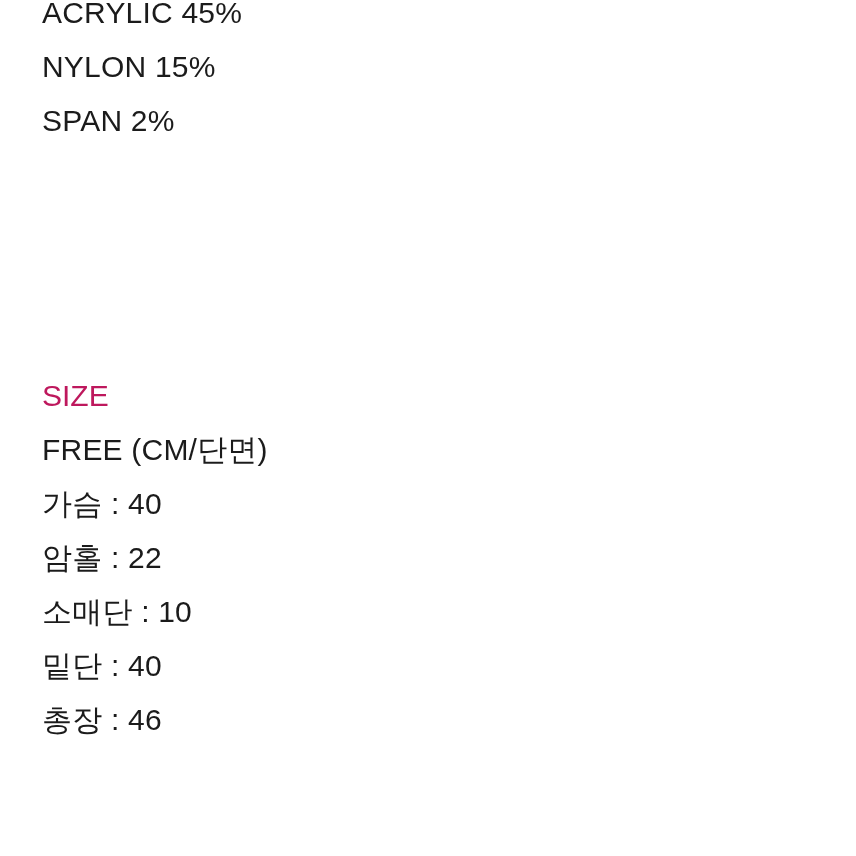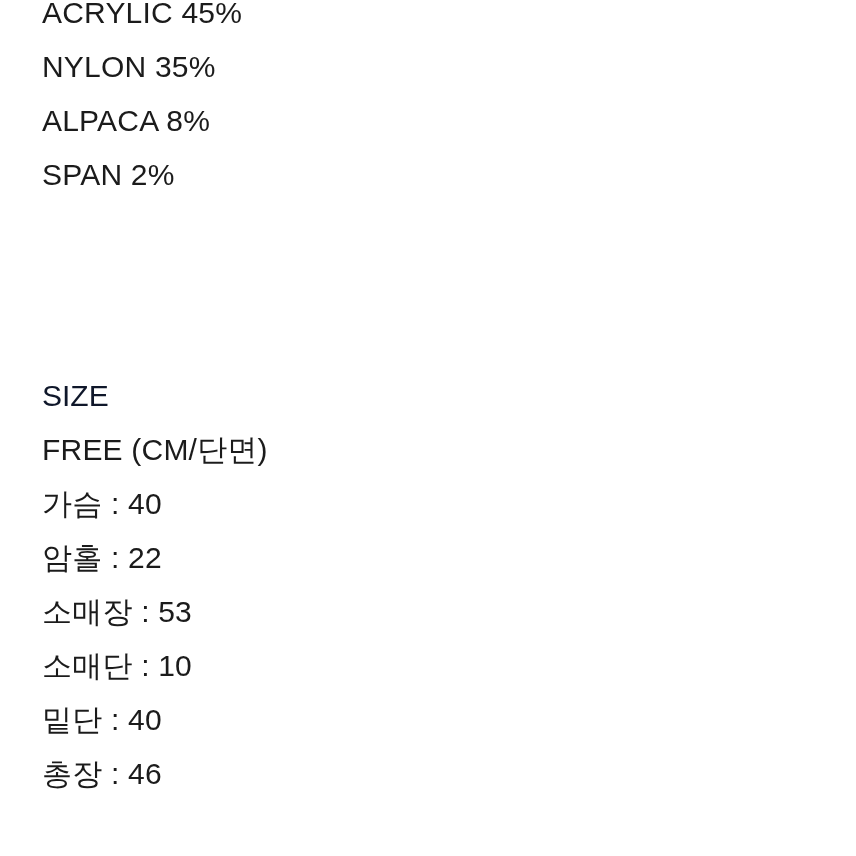--- a/index.html
+++ b/index.html
@@ -34,39 +34,37 @@
   }
   #composition-block {
     top: -14px;
   }
   #size-block {
     top: 369px;
   }
   .size-heading {
     font-size: 30px;
     line-height: 54px;
-    color: #0f172a;
+    color: #be185d;
   }
 </style>
 </head>
 <body>
 
 <div class="page">
 
   <div class="block" id="composition-block">
     <div class="line">ACRYLIC 45%</div>
-    <div class="line">NYLON 35%</div>
-    <div class="line">ALPACA 8%</div>
+    <div class="line">NYLON 15%</div>
     <div class="line">SPAN 2%</div>
   </div>
 
   <div class="block" id="size-block">
     <div class="size-heading">SIZE</div>
     <div class="line">FREE (CM/단면)</div>
     <div class="line">가슴 : 40</div>
     <div class="line">암홀 : 22</div>
-    <div class="line">소매장 : 53</div>
     <div class="line">소매단 : 10</div>
     <div class="line">밑단 : 40</div>
     <div class="line">총장 : 46</div>
   </div>
 
 </div>
 
 </body></html>

